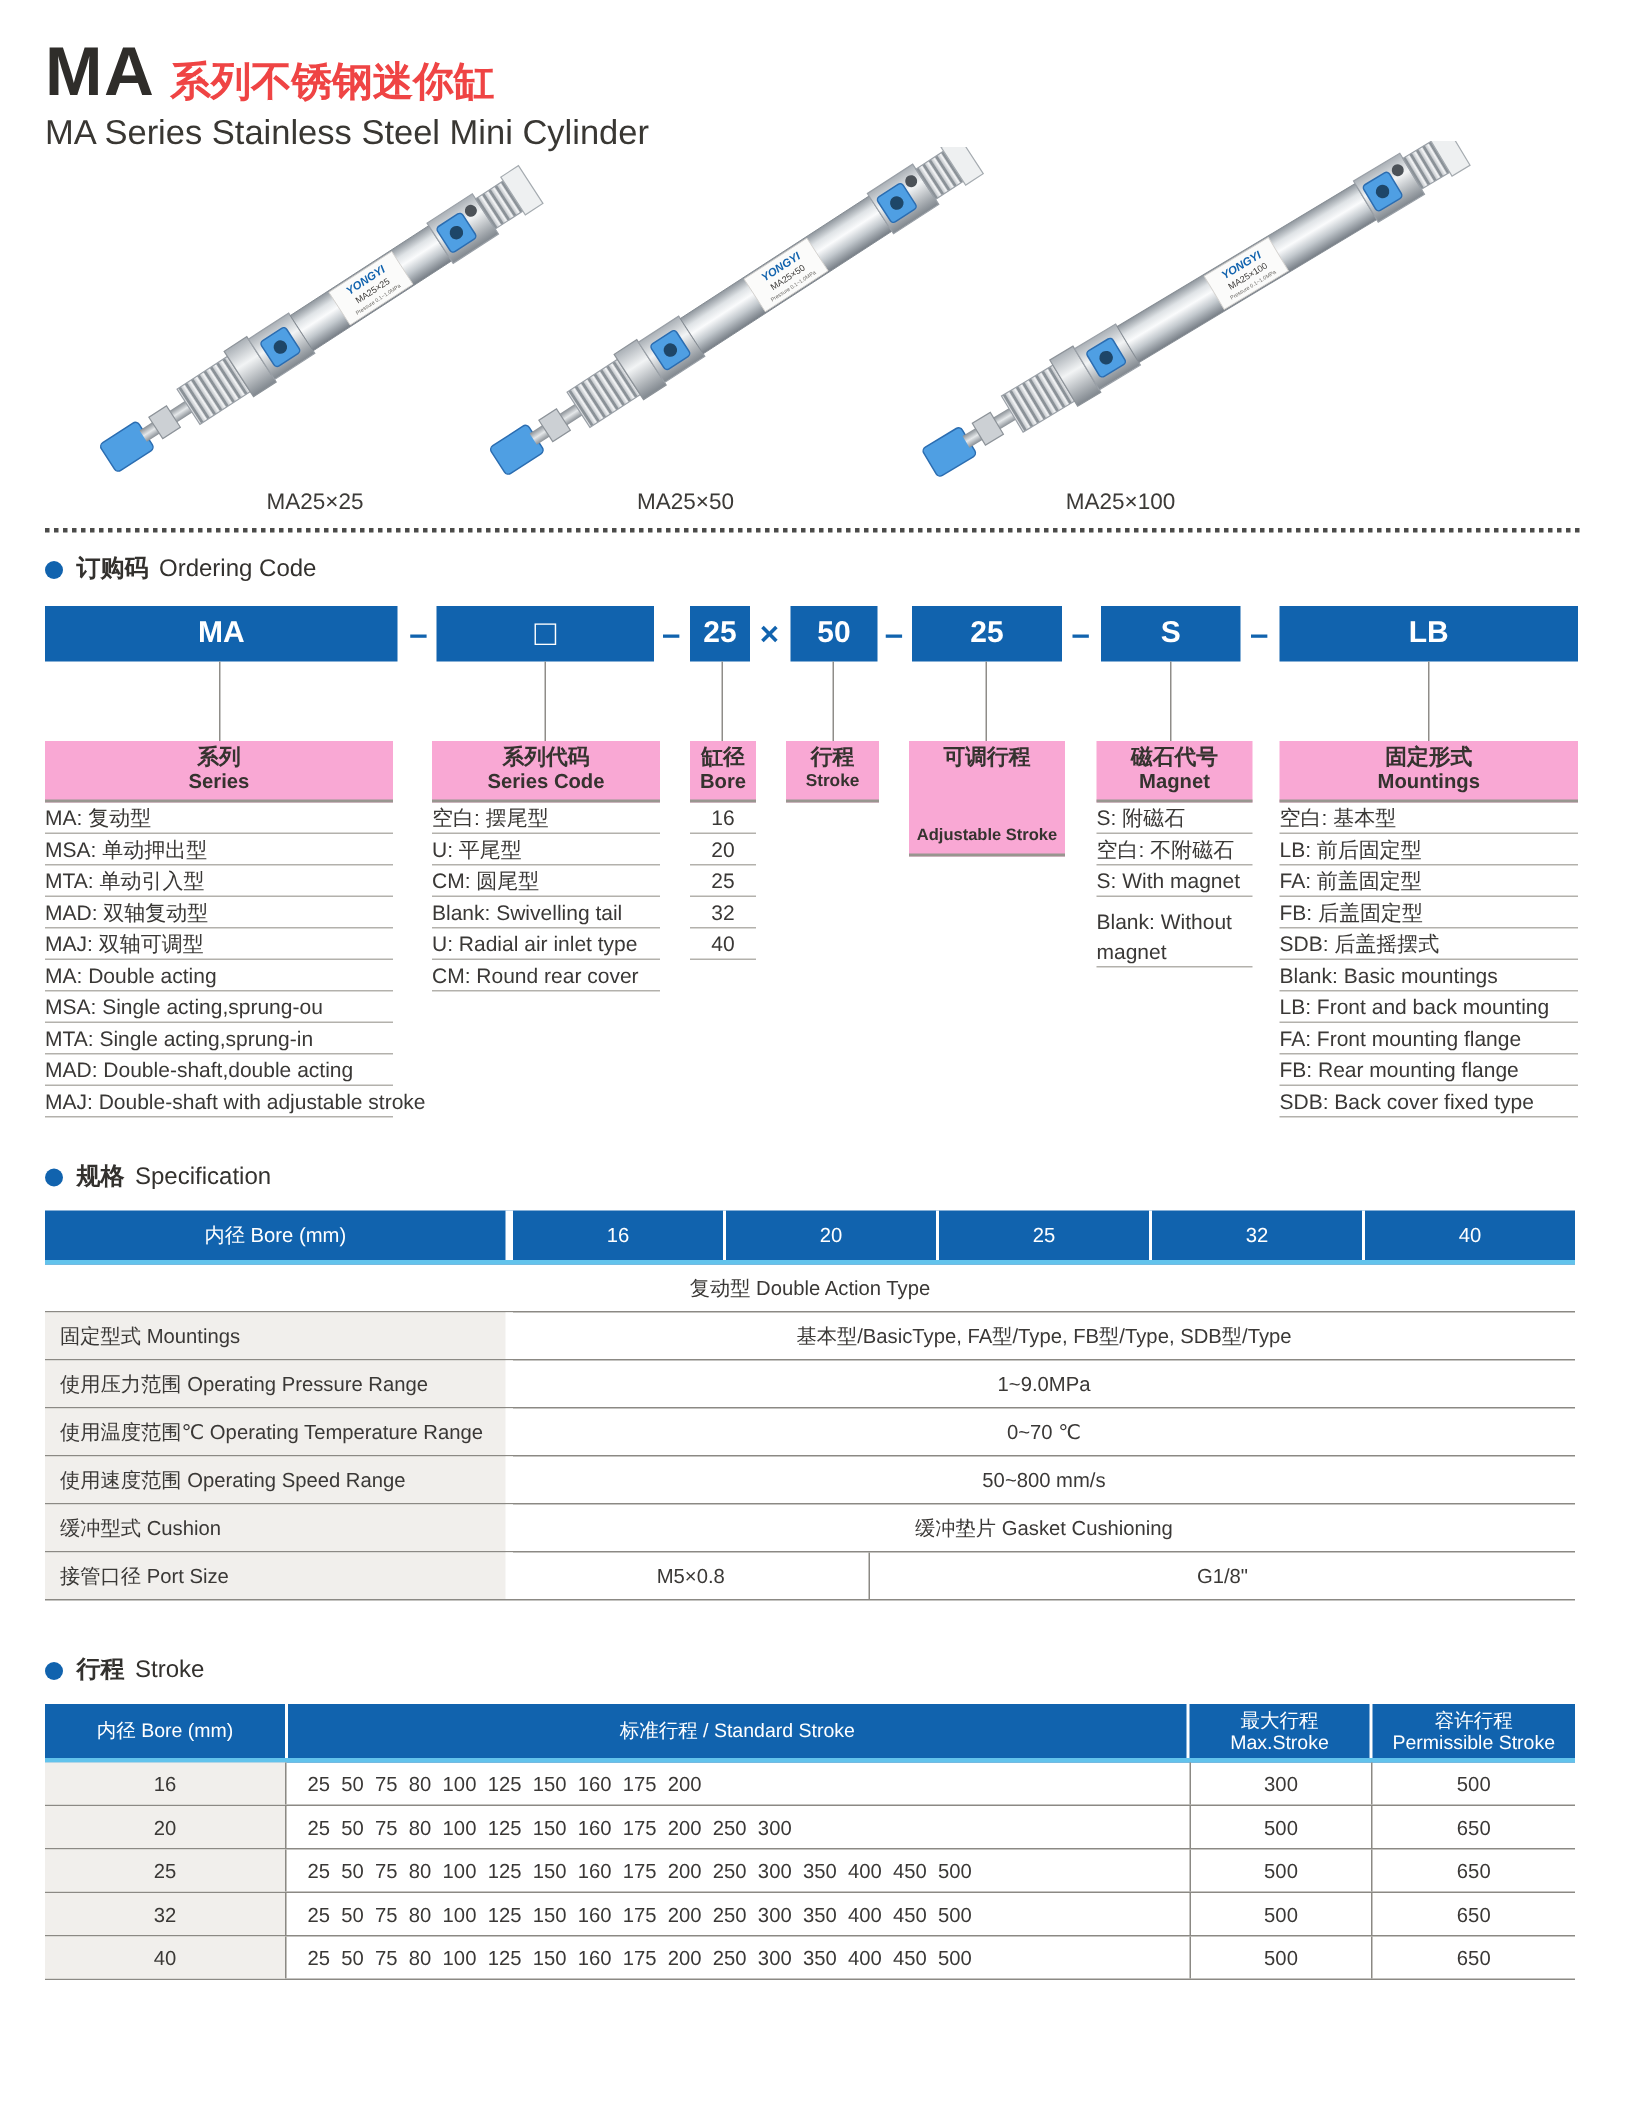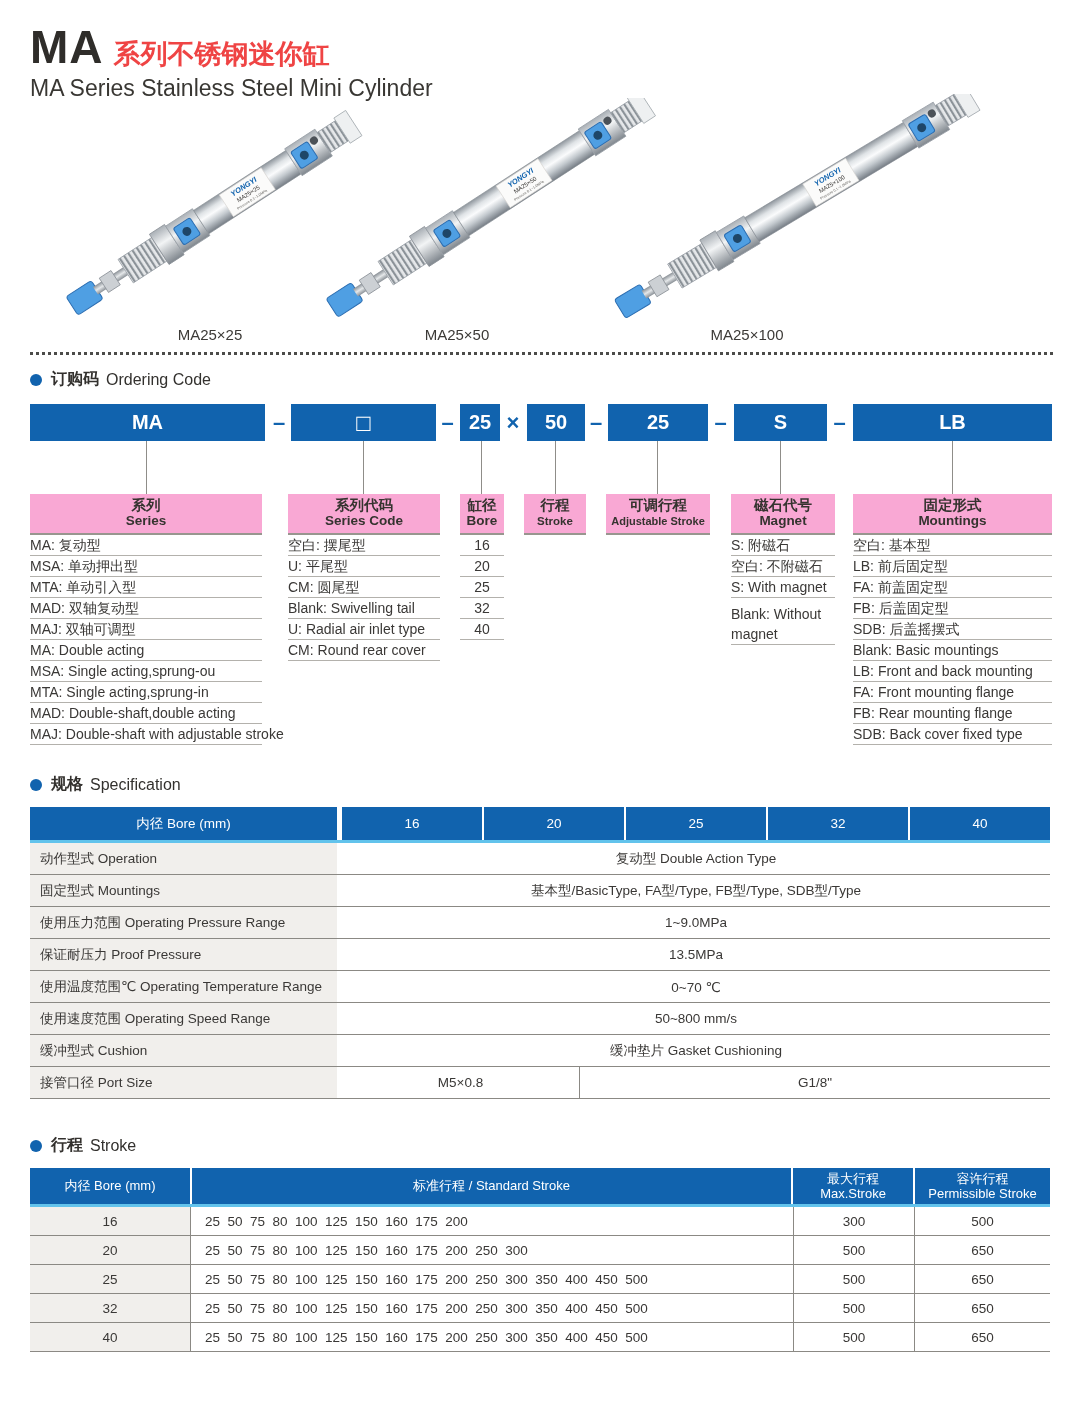--- a/index.html
+++ b/index.html
@@ -266,21 +266,21 @@
     <div class="code-col" style="left:494px;width:62px;">
       <div class="col-head">
         <span class="cn">行程</span>
         <span class="en" style="font-size:11.5px;">Stroke</span>
       </div>
     </div>
 
     <div class="code-col" style="left:576px;width:104px;">
       <div class="col-head">
         <span class="cn">可调行程</span>
-        <span class="en" style="font-size:11px;">Adjustable Stroke</span>
+        <span class="en" style="font-size:11px;margin-top:36px;">Adjustable Stroke</span>
       </div>
     </div>
 
     <div class="code-col" style="left:701px;width:104px;">
       <div class="col-head">
         <span class="cn">磁石代号</span>
         <span class="en">Magnet</span>
       </div>
       <div class="item">S: 附磁石</div>
       <div class="item">空白: 不附磁石</div>
@@ -317,34 +317,29 @@
       <div class="sp-label-h">内径 Bore (mm)</div>
       <div class="sp-bores">
         <div class="sp-bore">16</div>
         <div class="sp-bore">20</div>
         <div class="sp-bore">25</div>
         <div class="sp-bore">32</div>
         <div class="sp-bore">40</div>
       </div>
     </div>
     <div class="sp-row">
-      <div class="sp-label">动作型式 Operation</div>
       <div class="sp-value">复动型 Double Action Type</div>
     </div>
     <div class="sp-row">
       <div class="sp-label">固定型式 Mountings</div>
       <div class="sp-value">基本型/BasicType, FA型/Type, FB型/Type, SDB型/Type</div>
     </div>
     <div class="sp-row">
       <div class="sp-label">使用压力范围 Operating Pressure Range</div>
       <div class="sp-value">1~9.0MPa</div>
-    </div>
-    <div class="sp-row">
-      <div class="sp-label">保证耐压力 Proof Pressure</div>
-      <div class="sp-value">13.5MPa</div>
     </div>
     <div class="sp-row">
       <div class="sp-label">使用温度范围℃ Operating Temperature Range</div>
       <div class="sp-value">0~70 ℃</div>
     </div>
     <div class="sp-row">
       <div class="sp-label">使用速度范围 Operating Speed Range</div>
       <div class="sp-value">50~800 mm/s</div>
     </div>
     <div class="sp-row">

